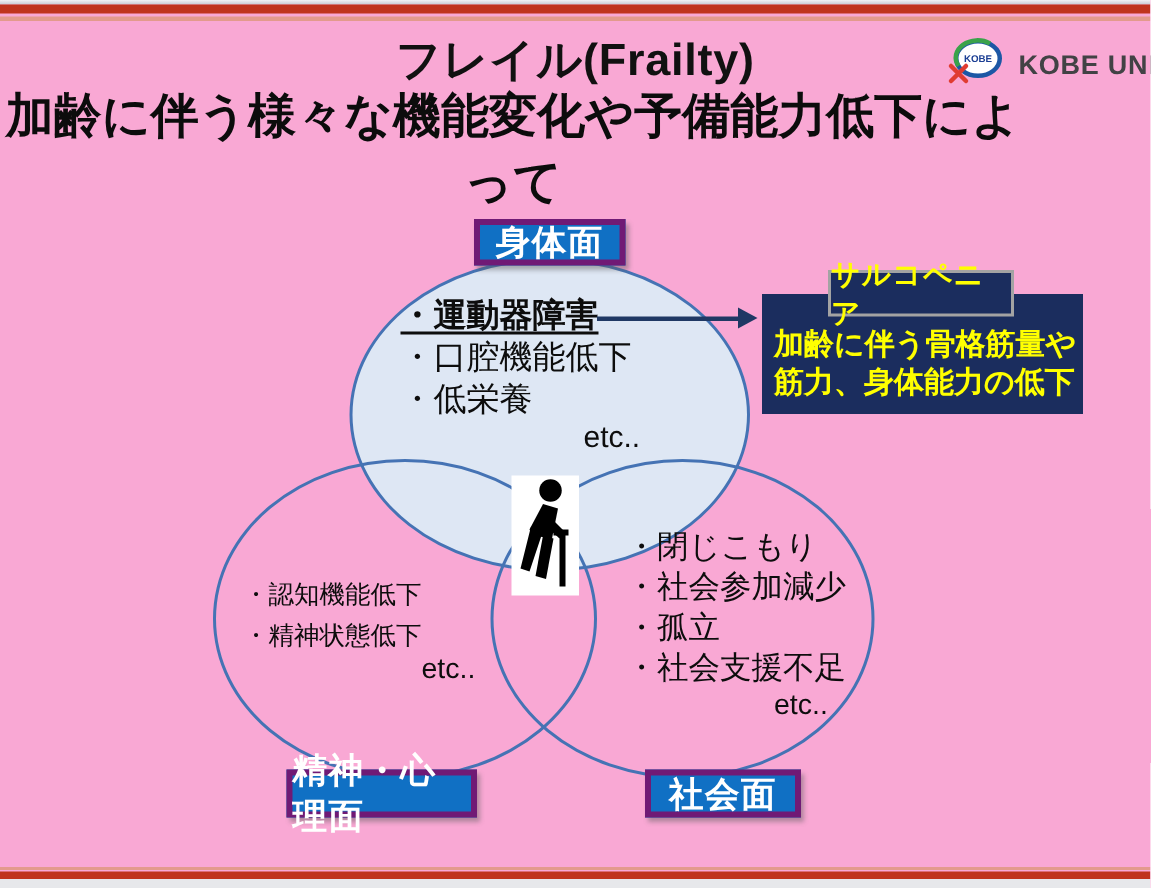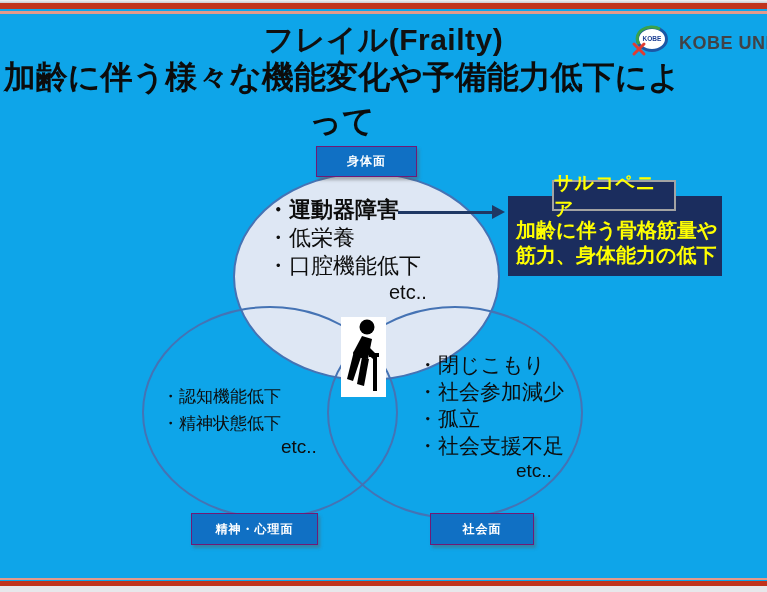--- a/index.html
+++ b/index.html
@@ -1,17 +1,17 @@
 <!DOCTYPE html>
 <html lang="ja"><head>
 <meta charset="utf-8">
 <style>
   html,body{margin:0;padding:0;background:#fff;}
   .slide{
-    position:relative;width:767px;height:592px;background:#0ea5e9;
+    position:relative;width:767px;height:592px;background:#f9a8d4;
     overflow:hidden;font-family:"Liberation Sans",sans-serif;color:#111;
   }
   
   .strip{position:absolute;left:0;width:767px;}
   .top-gray{top:0;height:3px;background:linear-gradient(#f2f3f5,#c7cad2);}
   .top-red-dark{top:3px;height:6px;background:#c0341d;}
   .top-red-light{top:11px;height:3px;background:#e39a8c;}
   .bot-red-light{top:578px;height:2px;background:#e39a8c;}
   .bot-red-dark{top:581px;height:5px;background:#c0341d;}
   .bot-gray{top:586px;height:6px;background:#e7e8eb;}
@@ -31,35 +31,35 @@
   }
   .subtitle.l1{top:56px;}
   .subtitle.l2{top:96px;}
   
   .circle{position:absolute;border:2px solid #4573b4;border-radius:50%;box-sizing:border-box;}
   .circle-top{left:233px;top:172px;width:267px;height:209px;background:#dee7f4;z-index:1;}
   .circle-left{left:142px;top:306px;width:256px;height:213px;background:transparent;z-index:2;}
   .circle-right{left:327px;top:306px;width:256px;height:213px;background:transparent;z-index:2;}
   
   .cat-label{
-    position:absolute;z-index:5;background:#1070c4;border:1px solid #701a75;
+    position:absolute;z-index:5;background:#1070c4;border:4px solid #701a75;
     box-shadow:2px 3px 3px rgba(90,90,90,.45);
-    color:#fff;font-size:12px;font-weight:bold;
+    color:#fff;font-size:23px;font-weight:bold;
     display:flex;align-items:center;justify-content:center;box-sizing:border-box;
     letter-spacing:1px;
   }
   .lab-physical{left:316px;top:146px;width:101px;height:31px;}
   .lab-mental{left:191px;top:513px;width:127px;height:32px;}
   .lab-social{left:414px;top:513px;width:104px;height:32px;margin-left:16px;}
   
   .items{position:absolute;z-index:3;font-size:22px;line-height:28px;color:#0d0d0d;}
   .items-physical{left:267px;top:196px;}
   .items-mental{left:162px;top:383px;font-size:17px;line-height:27px;}
   .items-social{left:417px;top:351px;font-size:21px;line-height:27px;}
-  .item-underline{font-weight:bold;text-decoration-thickness:2px;text-underline-offset:4px;}
+  .item-underline{font-weight:bold;text-decoration:underline;text-decoration-thickness:2px;text-underline-offset:4px;}
   .etc{position:absolute;z-index:3;font-size:20px;color:#0d0d0d;}
   .etc-physical{left:389px;top:281px;}
   .etc-mental{left:281px;top:436px;font-size:19px;}
   .etc-social{left:516px;top:460px;font-size:19px;}
   
   .arrow{position:absolute;left:398px;top:205px;width:110px;height:14px;z-index:4;}
   .arrow .shaft{position:absolute;left:0;top:6px;width:96px;height:3px;background:#1f3864;}
   .arrow .head{
     position:absolute;left:94px;top:0;width:0;height:0;
     border-top:7px solid transparent;border-bottom:7px solid transparent;
@@ -108,22 +108,22 @@
   <div class="circle circle-top"></div>
   <div class="circle circle-left"></div>
   <div class="circle circle-right"></div>
 
   <div class="cat-label lab-physical">身体面</div>
   <div class="cat-label lab-mental">精神・心理面</div>
   <div class="cat-label lab-social">社会面</div>
 
   <div class="items items-physical">
     <div class="item-underline">・運動器障害</div>
+    <div>・口腔機能低下</div>
     <div>・低栄養</div>
-    <div>・口腔機能低下</div>
   </div>
   <div class="etc etc-physical">etc..</div>
 
   <div class="items items-mental">
     <div>・認知機能低下</div>
     <div>・精神状態低下</div>
   </div>
   <div class="etc etc-mental">etc..</div>
 
   <div class="items items-social">

